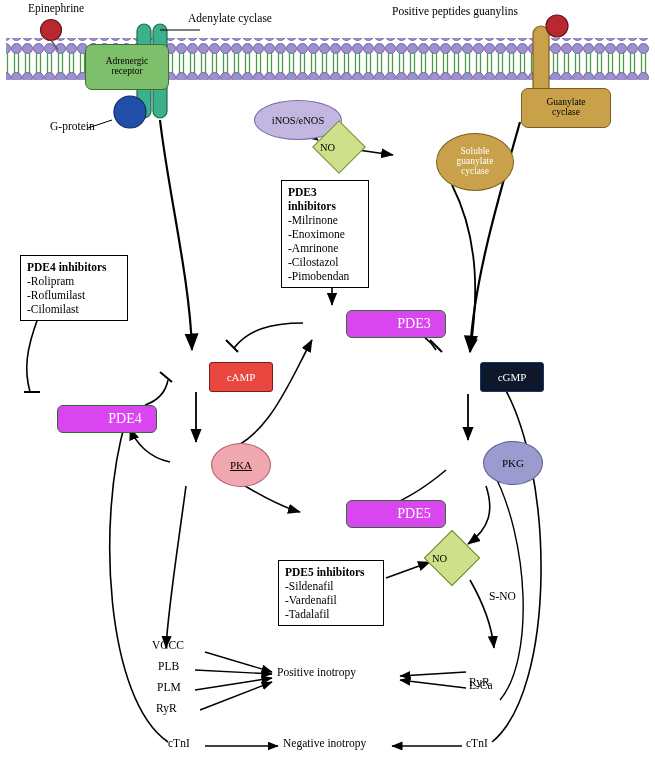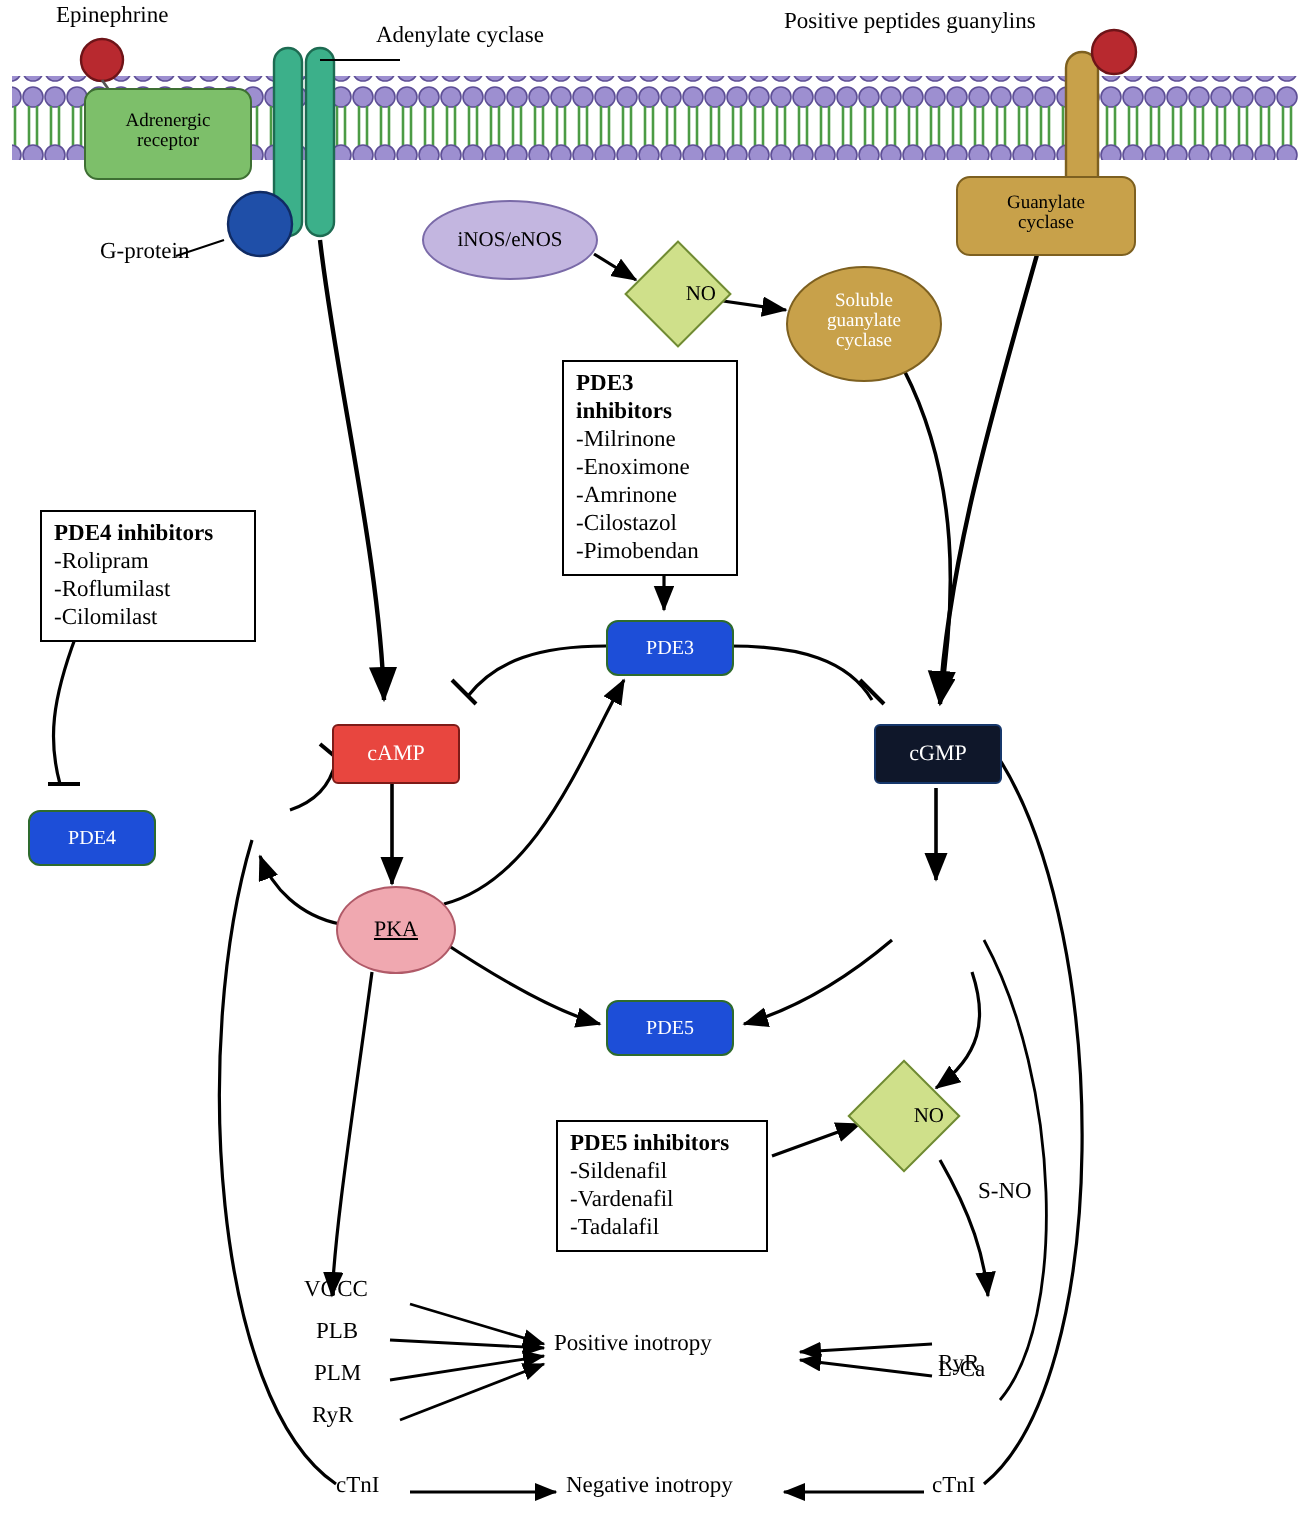--- a/index.html
+++ b/index.html
@@ -2,33 +2,33 @@
 <html><head>
 <meta charset="utf-8">
 <style>
   html,body{margin:0;padding:0;background:#ffffff;}
   body{width:655px;height:760px;font-family:"Liberation Serif",serif;}
   #stage{position:relative;width:655px;height:760px;overflow:hidden;}
   svg#diagram{position:absolute;left:0;top:0;width:655px;height:760px;}
   .lbl{position:absolute;font-family:"Liberation Serif",serif;color:#000;}
   .box{position:absolute;background:#fff;border:1.4px solid #000;font-family:"Liberation Serif",serif;font-size:11.5px;line-height:1.22;padding:4px 6px;box-sizing:border-box;}
   .box b{font-weight:bold;}
-  .node{position:absolute;display:flex;align-items:center;justify-content:center;text-align:center;font-family:"Liberation Serif",serif;}
+  .node{position:absolute;display:flex;align-items:center;justify-content:center;text-align:center;font-family:"Liberation Serif",serif;margin-left:43px;}
   .ell{border-radius:50%;}
-  .pde{background:#1d4ed8;border:1.3px solid #2e6b2e;border-radius:6px;color:#fff;font-size:10px;}
+  .pde{background:#d946ef;border:1.3px solid #2e6b2e;border-radius:6px;color:#fff;font-size:14px;padding-left:36px;}
   .camp{background:#e8463f;border:1.4px solid #7d1b18;border-radius:3px;color:#fff;font-size:11px;}
   .cgmp{background:#0f172a;border:1.4px solid #16376b;border-radius:3px;color:#fff;font-size:11px;}
   .pka{background:#f0a8b0;border:1.3px solid #b05a68;border-radius:50%;color:#000;font-size:11px;}
   .pkg{background:#9b9bd0;border:1.3px solid #5a5a93;border-radius:50%;color:#000;font-size:11px;}
   .nos{background:#c3b6e0;border:1.3px solid #7a6aa8;border-radius:50%;color:#000;font-size:10.5px;}
   .sgc{background:#c8a14a;border:1.3px solid #7d6020;border-radius:50%;color:#fff;font-size:9.5px;line-height:1.05;}
   .adrec{background:#7dbf6a;border:1.3px solid #3e6f33;border-radius:7px;color:#000;font-size:9.5px;line-height:1.05;}
   .gcyc{background:#c8a14a;border:1.3px solid #7d6020;border-radius:7px;color:#000;font-size:9.5px;line-height:1.05;}
   .plain{color:#000;font-size:11.5px;}
-  .no-diamond{position:absolute;display:flex;align-items:center;justify-content:flex-end;color:#000;font-size:10.5px;}
+  .no-diamond{position:absolute;display:flex;align-items:center;justify-content:flex-start;color:#000;font-size:10.5px;}
   .no-diamond i{position:absolute;left:0;top:0;width:100%;height:100%;background:#cfe08a;border:1.3px solid #6f8a34;transform:rotate(45deg);box-sizing:border-box;}
   .no-diamond span{position:relative;z-index:2;}
 </style>
 </head>
 <body>
 
 <div id="stage">
 
   <svg id="diagram" viewBox="0 0 655 760">
     <defs>
@@ -169,20 +169,21 @@
   </div>
 
   <div class="node pde" style="left:303px;top:310px;width:62px;height:26px;">PDE3</div>
   <div class="node pde" style="left:14px;top:405px;width:62px;height:26px;">PDE4</div>
   <div class="node pde" style="left:303px;top:500px;width:62px;height:26px;">PDE5</div>
 
   <div class="node camp" style="left:166px;top:362px;width:62px;height:28px;">cAMP</div>
   <div class="node cgmp" style="left:437px;top:362px;width:62px;height:28px;">cGMP</div>
 
   <div class="node pka" style="left:168px;top:443px;width:58px;height:42px;text-decoration:underline;">PKA</div>
+  <div class="node pkg" style="left:440px;top:441px;width:58px;height:42px;">PKG</div>
 
   <div class="no-diamond" style="left:432px;top:538px;width:40px;height:40px;">
     <i></i>
       <span>NO</span>
   </div>
   <div class="lbl plain" style="left:489px;top:590px;">S-NO</div>
 
   <div class="lbl plain" style="left:152px;top:639px;">VGCC</div>
   <div class="lbl plain" style="left:158px;top:660px;">PLB</div>
   <div class="lbl plain" style="left:157px;top:681px;">PLM</div>

